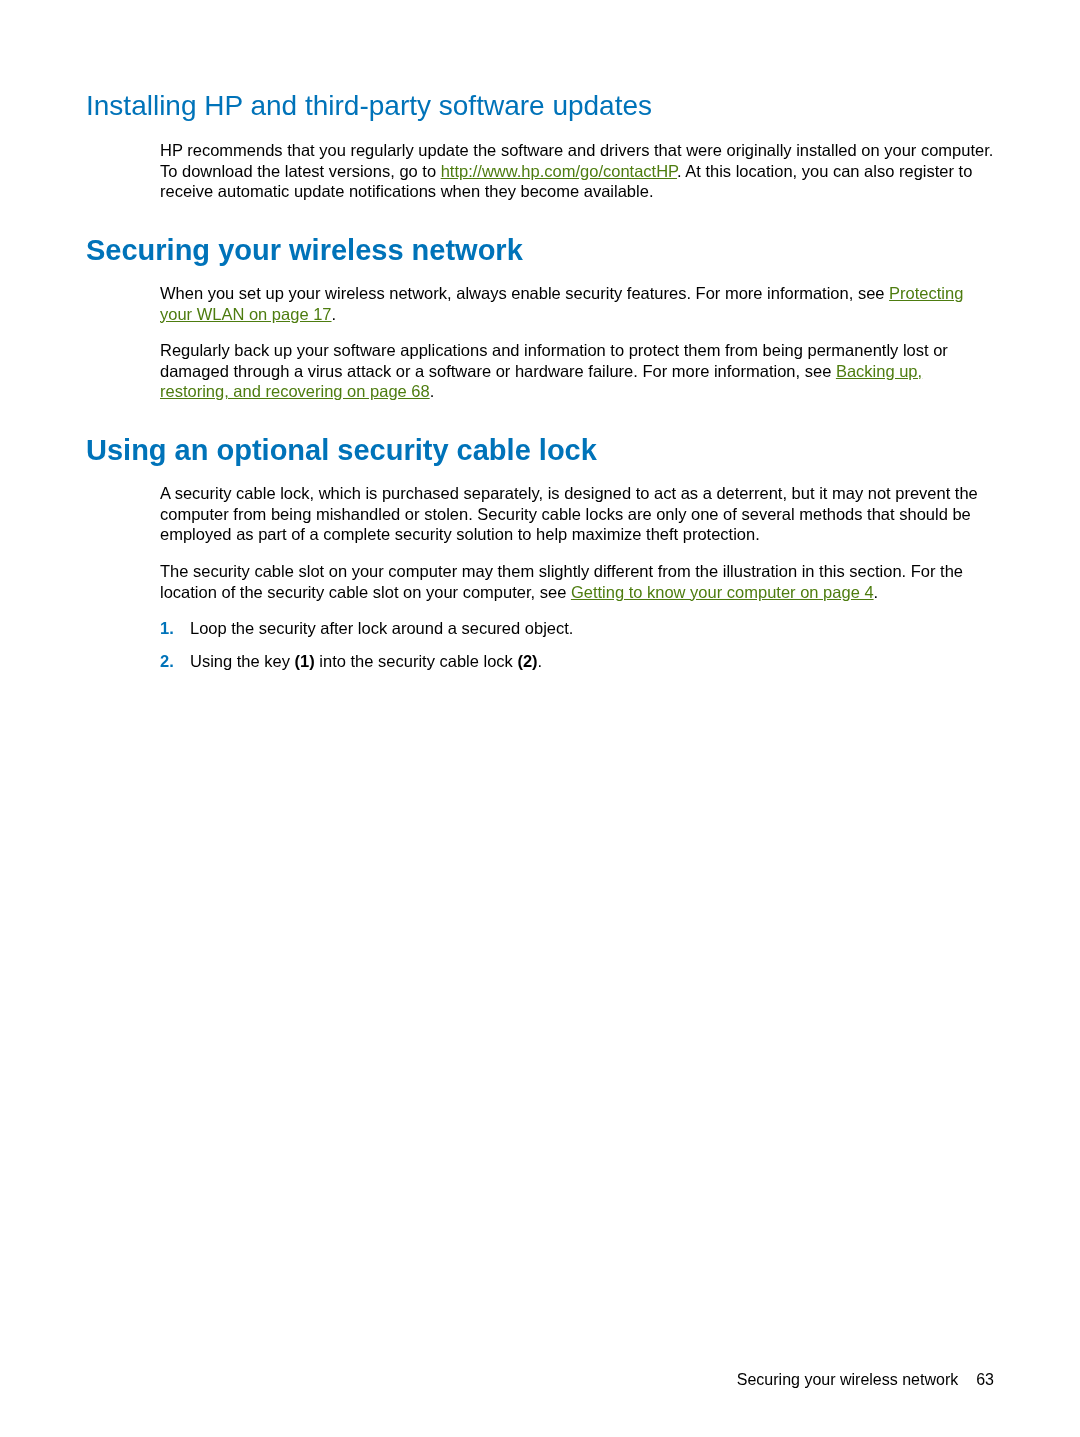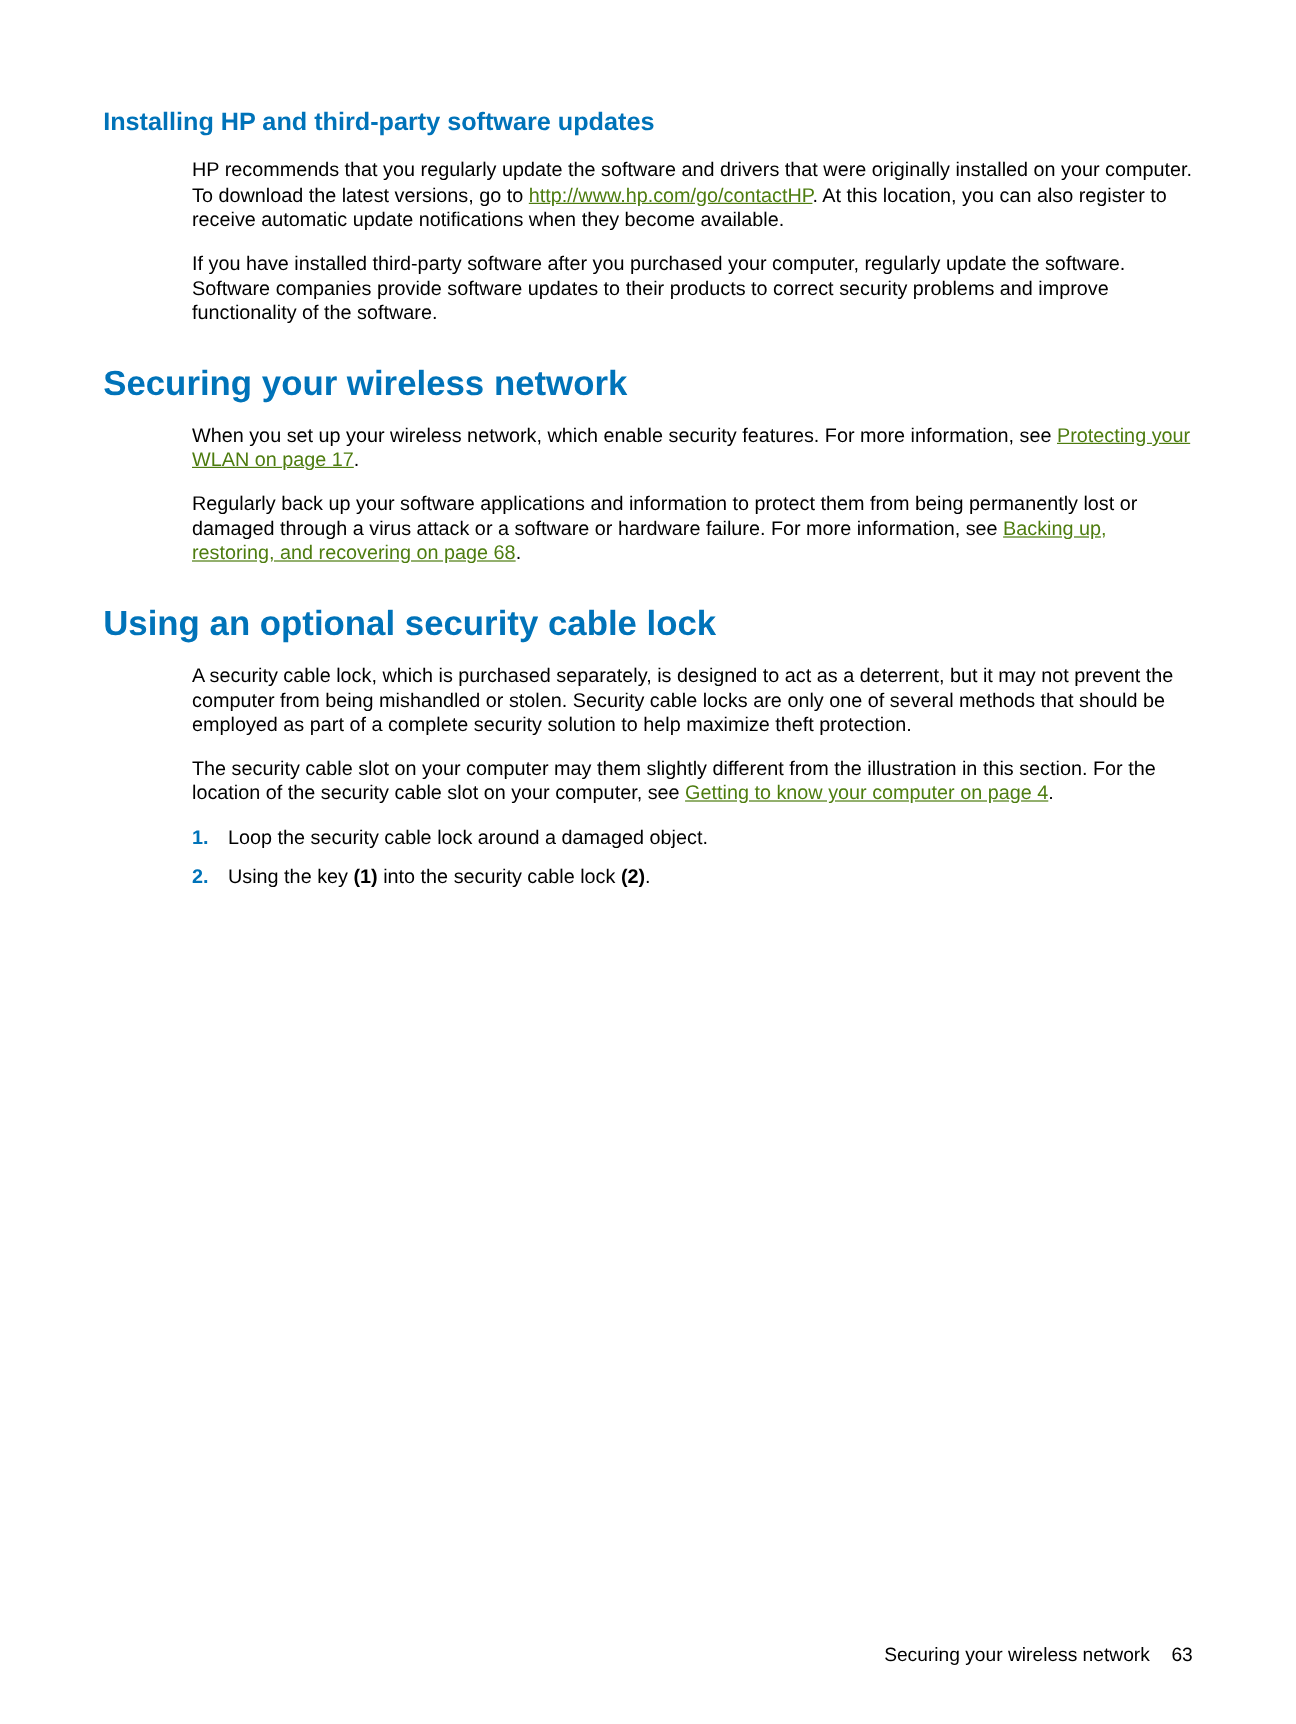--- a/index.html
+++ b/index.html
@@ -10,22 +10,22 @@
     body {
       font-family: Arial, Helvetica, sans-serif;
       background: #ffffff;
       width: 1080px;
       height: 1437px;
       position: relative;
       padding: 90px 86px 0 86px;
     }
     .h3 {
       color: #0073b9;
-      font-size: 21px;
-      font-weight: bold;
+      font-size: 28px;
+      font-weight: normal;
       margin-bottom: 18px;
       margin-top: 0;
     }
     .h2 {
       color: #0073b9;
       font-size: 29px;
       font-weight: bold;
       margin-top: 32px;
       margin-bottom: 16px;
     }
@@ -80,43 +80,42 @@
 <body>
 
 <div>
 
   <h3 class="h3">Installing HP and third-party software updates</h3>
 
   <p class="para">
     <span>HP recommends that you regularly update the software and drivers that were originally installed on your computer. To download the latest versions, go to </span><a class="link">http://www.hp.com/go/contactHP</a><span>. At this location, you can also register to receive automatic update notifications when they become available.</span>
   </p>
 
-  <p class="para">If you have installed third-party software after you purchased your computer, regularly update the software. Software companies provide software updates to their products to correct security problems and improve functionality of the software.</p>
 
   <h2 class="h2">Securing your wireless network</h2>
 
   <p class="para">
-    <span>When you set up your wireless network, which enable security features. For more information, see </span><a class="link">Protecting your WLAN on page 17</a><span>.</span>
+    <span>When you set up your wireless network, always enable security features. For more information, see </span><a class="link">Protecting your WLAN on page 17</a><span>.</span>
   </p>
 
 
   <p class="para">
     <span>Regularly back up your software applications and information to protect them from being permanently lost or damaged through a virus attack or a software or hardware failure. For more information, see </span><a class="link">Backing up, restoring, and recovering on page 68</a><span>.</span>
   </p>
 
   <h2 class="h2">Using an optional security cable lock</h2>
 
   <p class="para">A security cable lock, which is purchased separately, is designed to act as a deterrent, but it may not prevent the computer from being mishandled or stolen. Security cable locks are only one of several methods that should be employed as part of a complete security solution to help maximize theft protection.</p>
 
   <p class="para">
     <span>The security cable slot on your computer may them slightly different from the illustration in this section. For the location of the security cable slot on your computer, see </span><a class="link">Getting to know your computer on page 4</a><span>.</span>
   </p>
 
   <ol class="ol">
-    <li>Loop the security cable lock around a damaged object.</li>
+    <li>Loop the security after lock around a secured object.</li>
     <li>
       <span>Using the key </span><span class="bold">(1)</span><span> into the security cable lock </span><span class="bold">(2)</span><span>.</span>
     </li>
   </ol>
 
 </div>
 
 <div class="footer">
   <span>Securing your wireless network</span><span class="page-num">63</span>
 </div>

